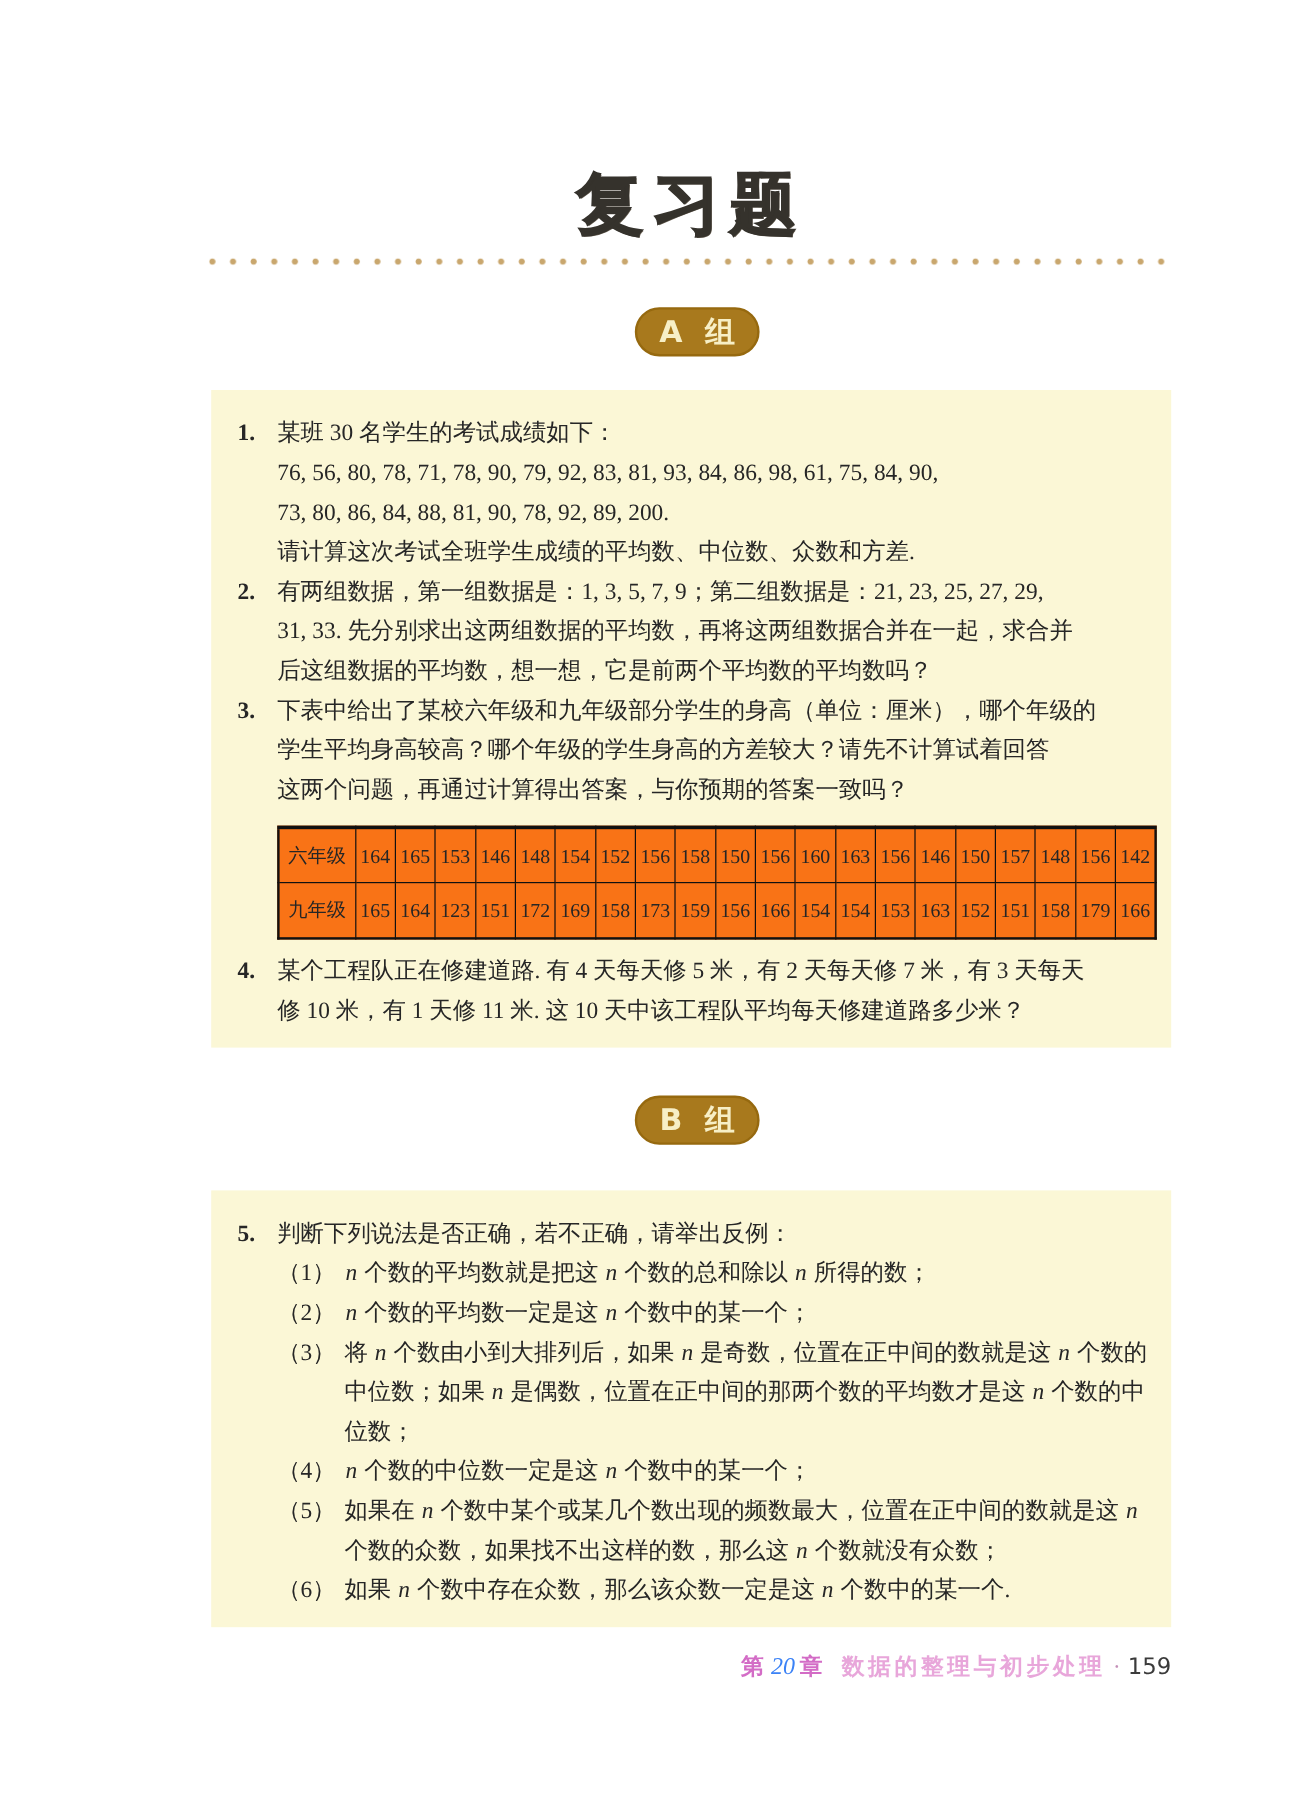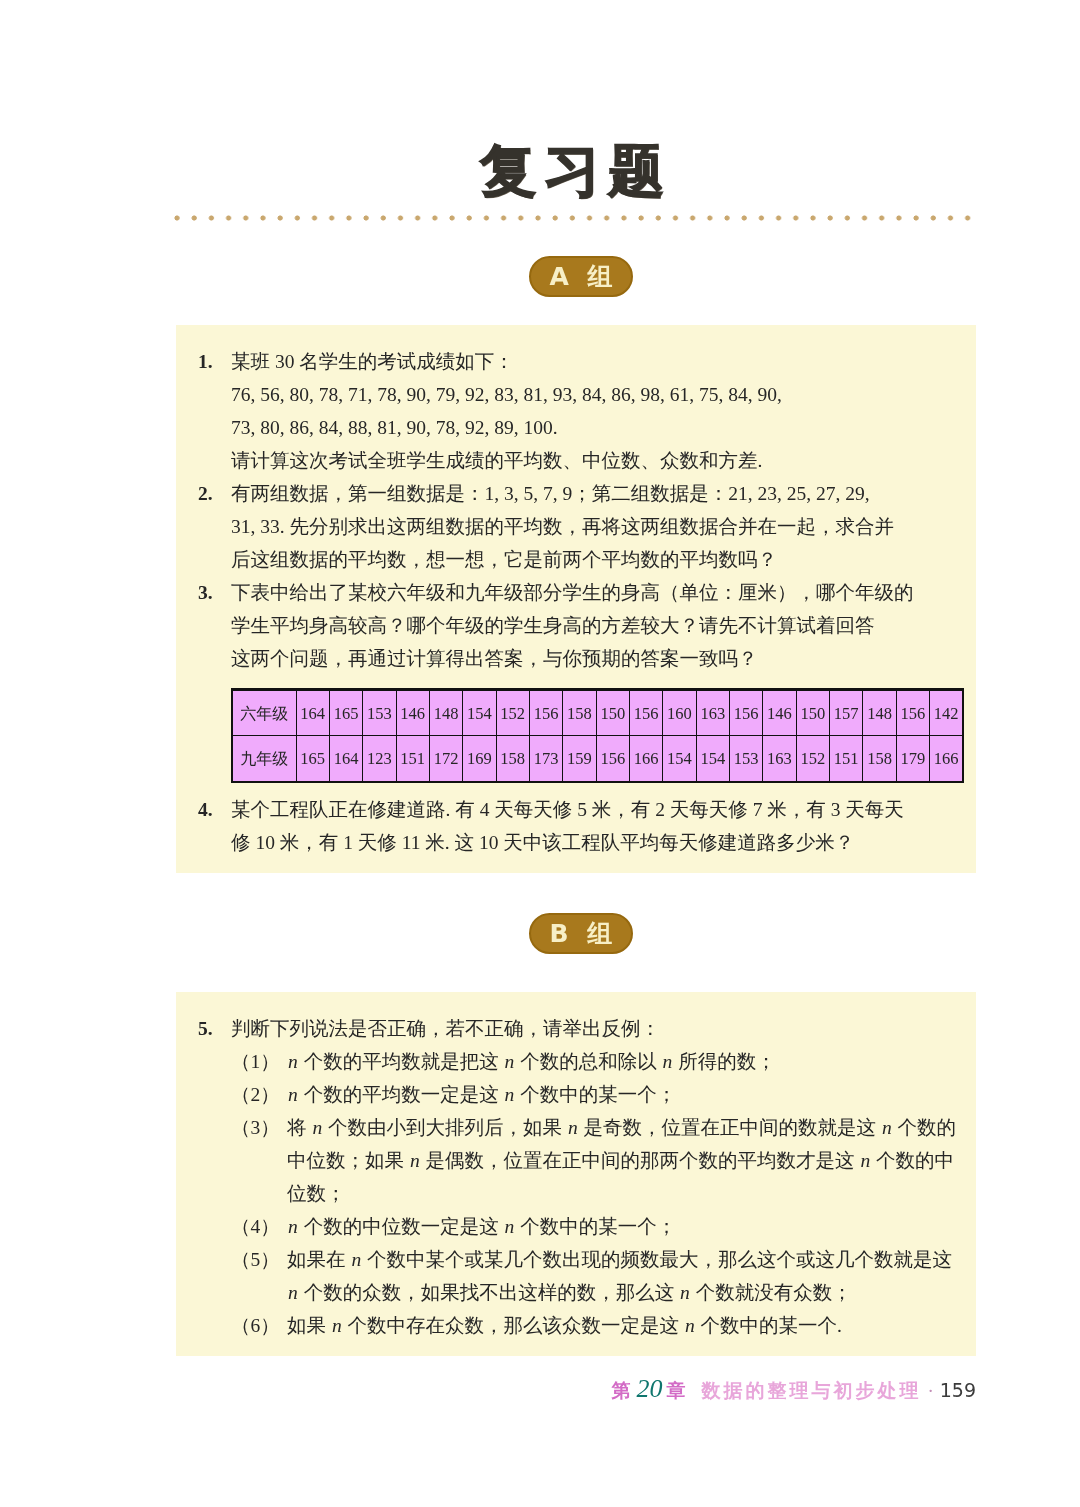--- a/index.html
+++ b/index.html
@@ -62,21 +62,21 @@
   .pnum { width: 33px; flex: 0 0 33px; font-weight: bold; }
   .pbody { flex: 1; min-width: 0; }
   .pline { white-space: normal; }
 
   
   .height-table {
     border-collapse: collapse;
     table-layout: fixed;
     width: 733px;
     margin: 13px 0 10px 0;
-    background: #f0abfc;
+    background: #f97316;
     border: 2.5px solid #111;
     border-top-width: 3.5px;
     font-size: 16.5px;
   }
   .height-table td {
     border: 1.5px solid #111;
     height: 46px;
     text-align: center;
     vertical-align: middle;
     padding: 0;
@@ -92,21 +92,21 @@
   
   .footer {
     width: 800px;
     margin: 18px 0 0 140px;
     text-align: right;
     font-size: 19px;
     line-height: 30px;
     white-space: nowrap;
   }
   .chap-pre { color: #d36cc6; font-weight: bold; letter-spacing: 2px; }
-  .chap-num { color: #0f766e; font-style: italic; font-size: 26px; padding: 0 4px; }
+  .chap-num { color: #3b82f6; font-style: italic; font-size: 20px; padding: 0 4px; }
   .chap-title { color: #e8a6da; font-weight: bold; letter-spacing: 3px; padding-left: 14px; }
   .dot-sep { color: #c490b8; padding: 0 6px; }
   .pageno { color: #3b3b3b; font-family: "DejaVu Sans", sans-serif; font-size: 19px; }
 </style>
 </head>
 <body>
 
 <div class="page">
 
   <h1 class="title">复习题</h1>
@@ -117,21 +117,21 @@
     <span>A 组</span>
   </div>
 
   <section class="problem-box">
 
     <div class="problem">
       <div class="pnum">1.</div>
       <div class="pbody">
         <div class="pline">某班 30 名学生的考试成绩如下：</div>
         <div class="pline">76, 56, 80, 78, 71, 78, 90, 79, 92, 83, 81, 93, 84, 86, 98, 61, 75, 84, 90,</div>
-        <div class="pline">73, 80, 86, 84, 88, 81, 90, 78, 92, 89, 100.</div>
+        <div class="pline">73, 80, 86, 84, 88, 81, 90, 78, 92, 89, 200.</div>
         <div class="pline">请计算这次考试全班学生成绩的平均数、中位数、众数和方差.</div>
       </div>
     </div>
 
     <div class="problem">
       <div class="pnum">2.</div>
       <div class="pbody">
         <div class="pline">有两组数据，第一组数据是：1, 3, 5, 7, 9；第二组数据是：21, 23, 25, 27, 29,</div>
         <div class="pline">31, 33. 先分别求出这两组数据的平均数，再将这两组数据合并在一起，求合并</div>
         <div class="pline">后这组数据的平均数，想一想，它是前两个平均数的平均数吗？</div>
@@ -228,21 +228,21 @@
         <div class="subitem">
           <span class="marker">（3）</span>
           <div class="subtext"><span>将 </span><span class="it">n</span><span> 个数由小到大排列后，如果 </span><span class="it">n</span><span> 是奇数，位置在正中间的数就是这 </span><span class="it">n</span><span> 个数的中位数；如果 </span><span class="it">n</span><span> 是偶数，位置在正中间的那两个数的平均数才是这 </span><span class="it">n</span><span> 个数的中位数；</span></div>
         </div>
         <div class="subitem">
           <span class="marker">（4）</span>
           <div class="subtext"><span class="it">n</span><span> 个数的中位数一定是这 </span><span class="it">n</span><span> 个数中的某一个；</span></div>
         </div>
         <div class="subitem">
           <span class="marker">（5）</span>
-          <div class="subtext"><span>如果在 </span><span class="it">n</span><span> 个数中某个或某几个数出现的频数最大，那么这个或这几个数就是这 </span><span class="it">n</span><span> 个数的众数，如果找不出这样的数，那么这 </span><span class="it">n</span><span> 个数就没有众数；</span></div>
+          <div class="subtext"><span>如果在 </span><span class="it">n</span><span> 个数中某个或某几个数出现的频数最大，位置在正中间的数就是这 </span><span class="it">n</span><span> 个数的众数，如果找不出这样的数，那么这 </span><span class="it">n</span><span> 个数就没有众数；</span></div>
         </div>
         <div class="subitem">
           <span class="marker">（6）</span>
           <div class="subtext"><span>如果 </span><span class="it">n</span><span> 个数中存在众数，那么该众数一定是这 </span><span class="it">n</span><span> 个数中的某一个.</span></div>
         </div>
 
       </div>
     </div>
   </section>
 

